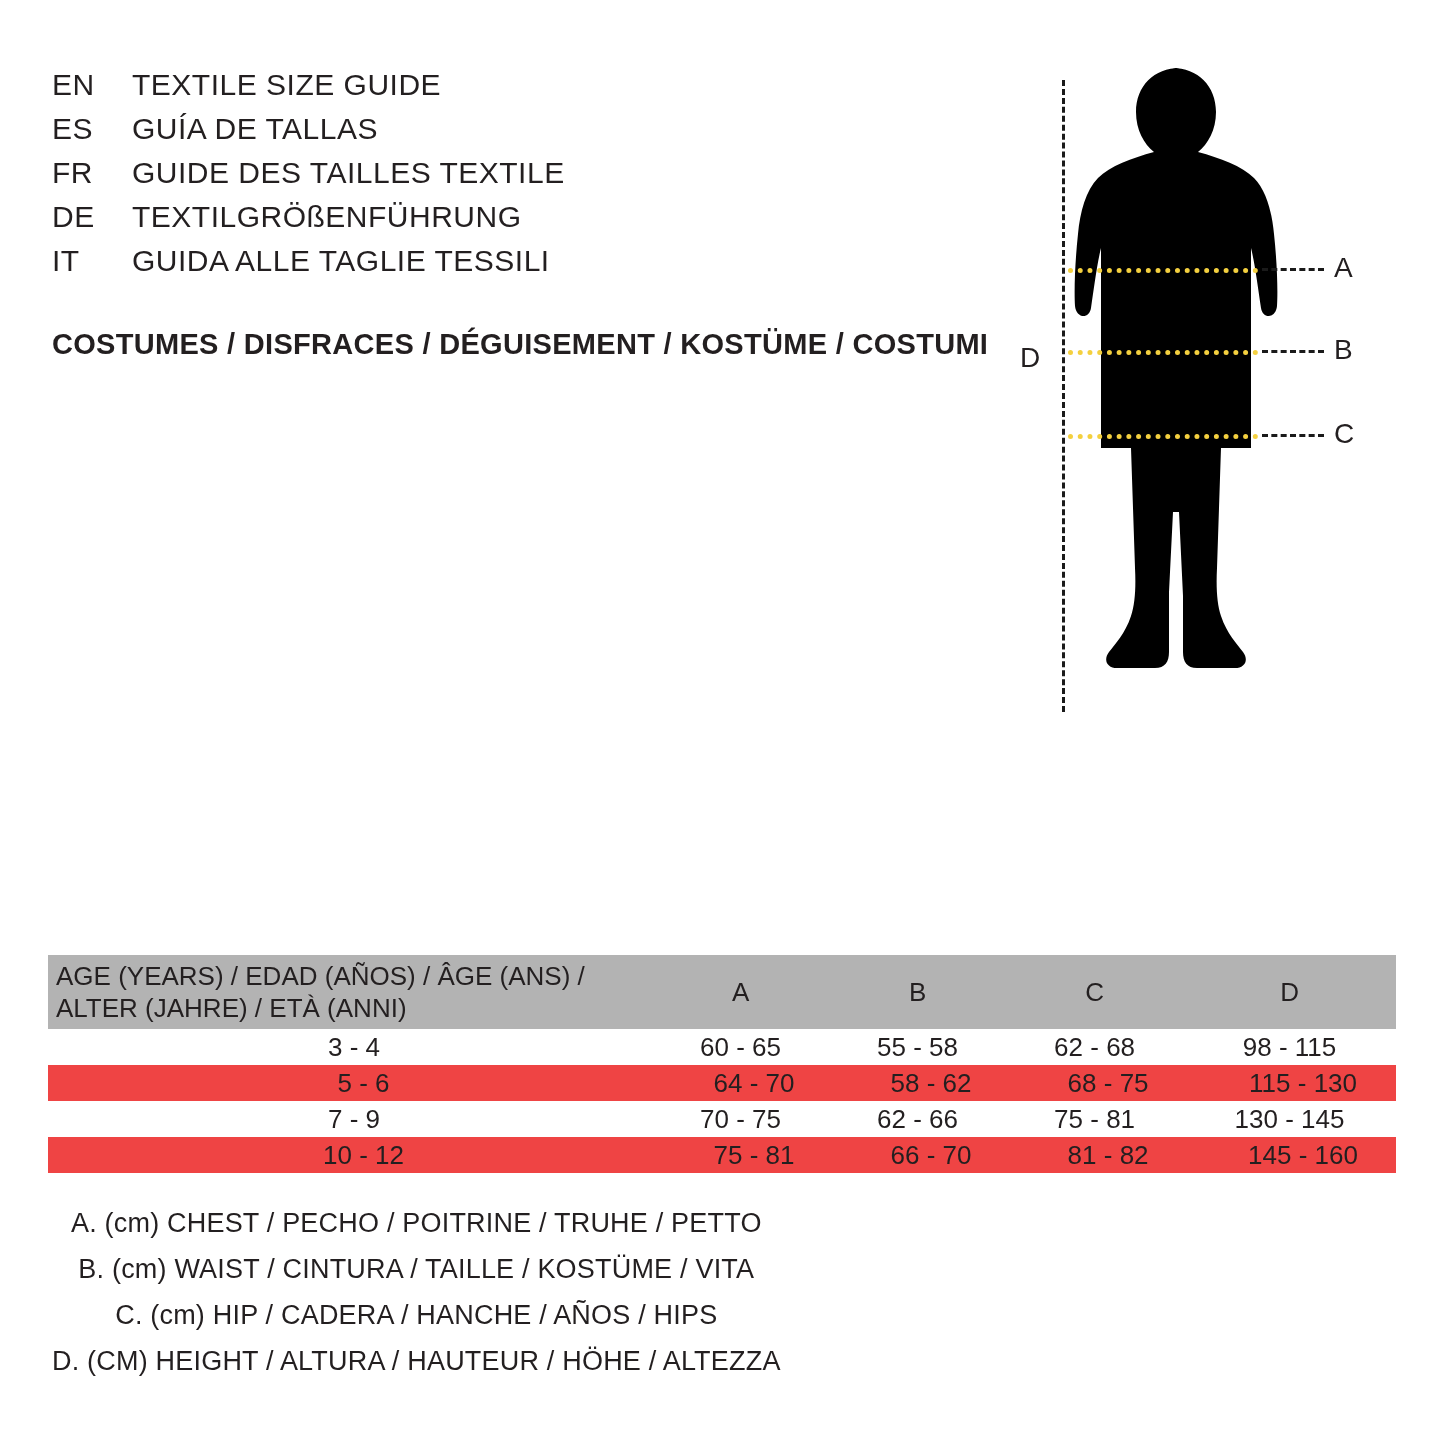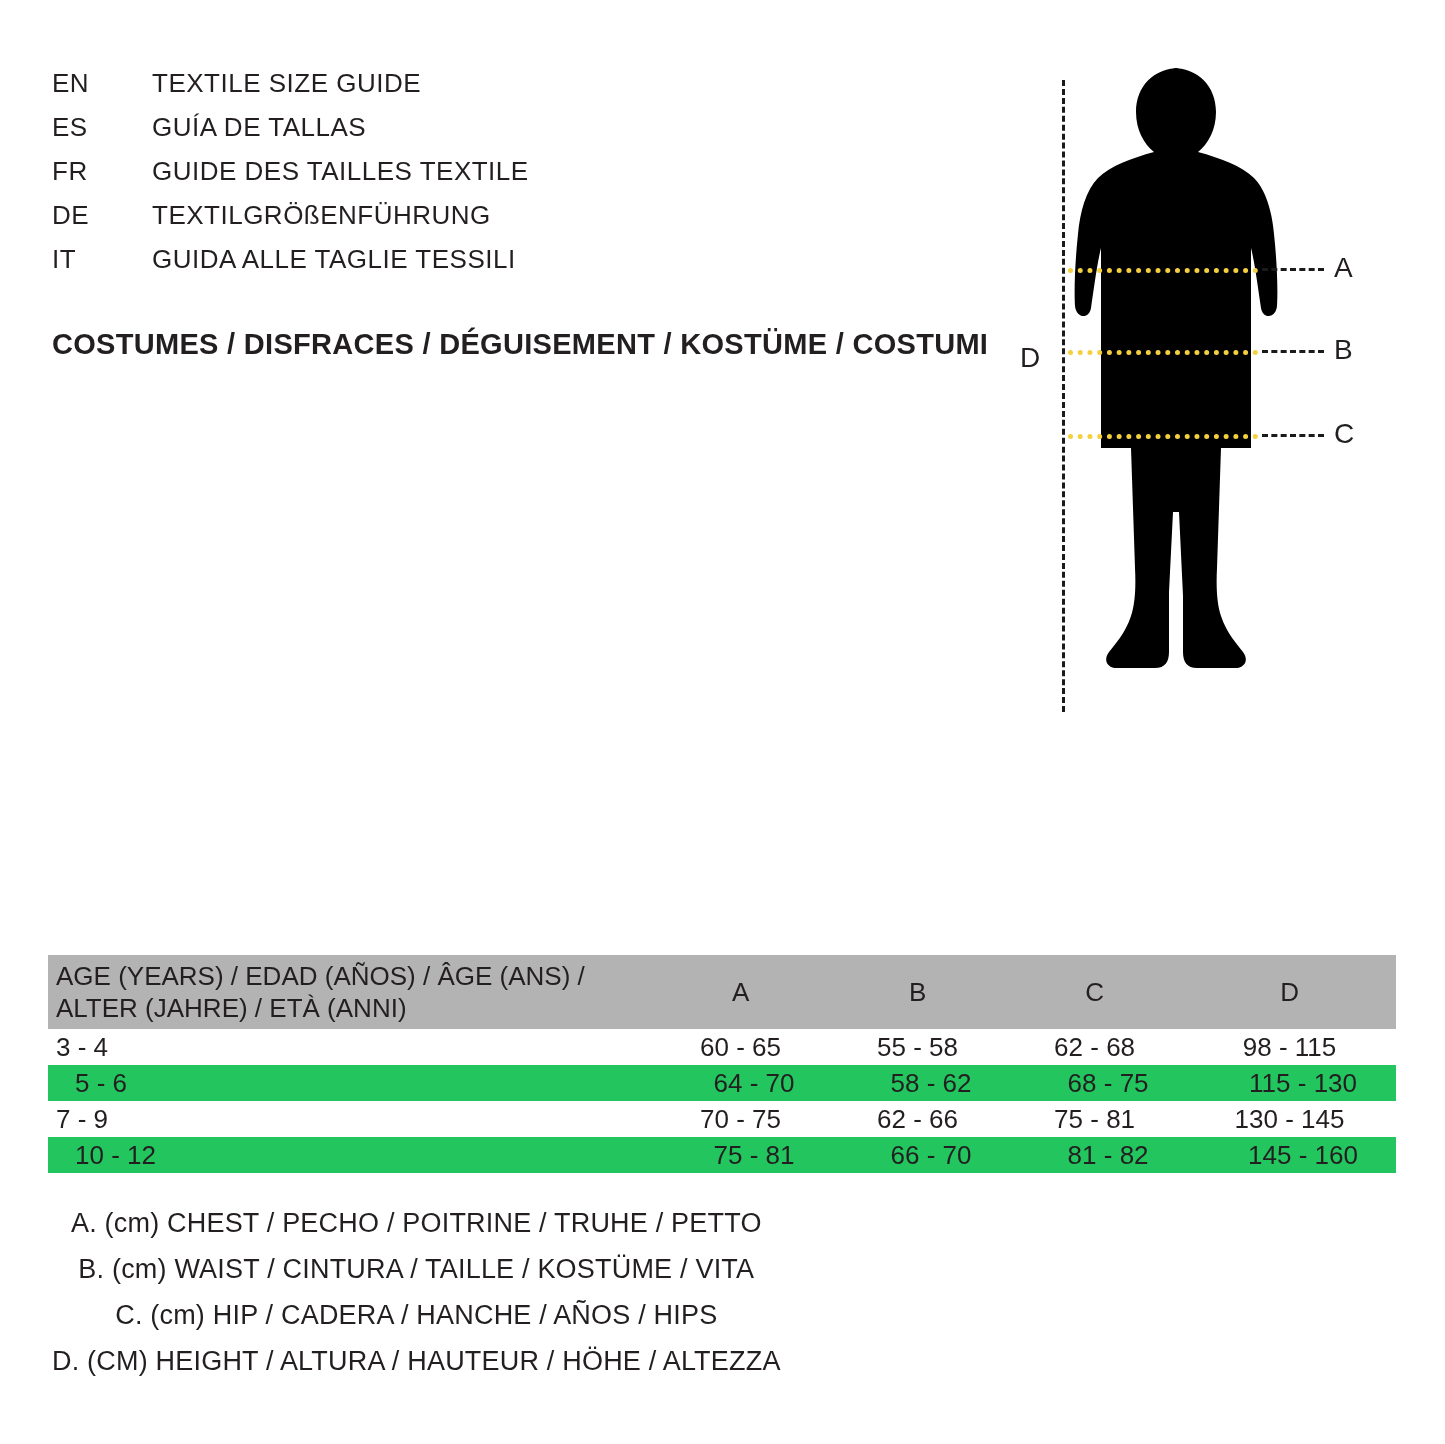--- a/index.html
+++ b/index.html
@@ -26,23 +26,22 @@
   .lang-block {
     position: absolute;
     left: 52px;
     top: 68px;
     width: 950px;
   }
   .lang-row {
     display: flex;
     align-items: baseline;
     height: 44px;
-    font-size: 26px;
+    font-size: 30px;
     letter-spacing: 0.5px;
-    gap: 20px;
   }
   .lang-code {
     width: 72px;
     flex: 0 0 72px;
   }
   .lang-text {
     flex: 1 1 auto;
     margin-left: 8px;
   }
 
@@ -133,32 +132,32 @@
     text-align: left;
     padding-left: 8px;
     line-height: 1.25;
     width: 600px;
   }
   table.size-table tbody td {
     height: 36px;
     vertical-align: middle;
   }
   table.size-table tbody td.lbl {
-    text-align: left;
+    text-align: center;
     padding-left: 8px;
     margin-top: 10px;
   }
   table.size-table tbody tr.alt td {
     background: #efefef;
   }
   table.size-table tbody tr td {
     background: #ffffff;
   }
   table.size-table tbody tr.alt td {
-    background: #22c55e;
+    background: #ef4444;
     padding-left: 27px;
   }
   .col-a { width: 178px; }
   .col-b { width: 178px; }
   .col-c { width: 178px; }
   .col-d { width: 214px; }
 
   
   .legend {
     position: absolute;

